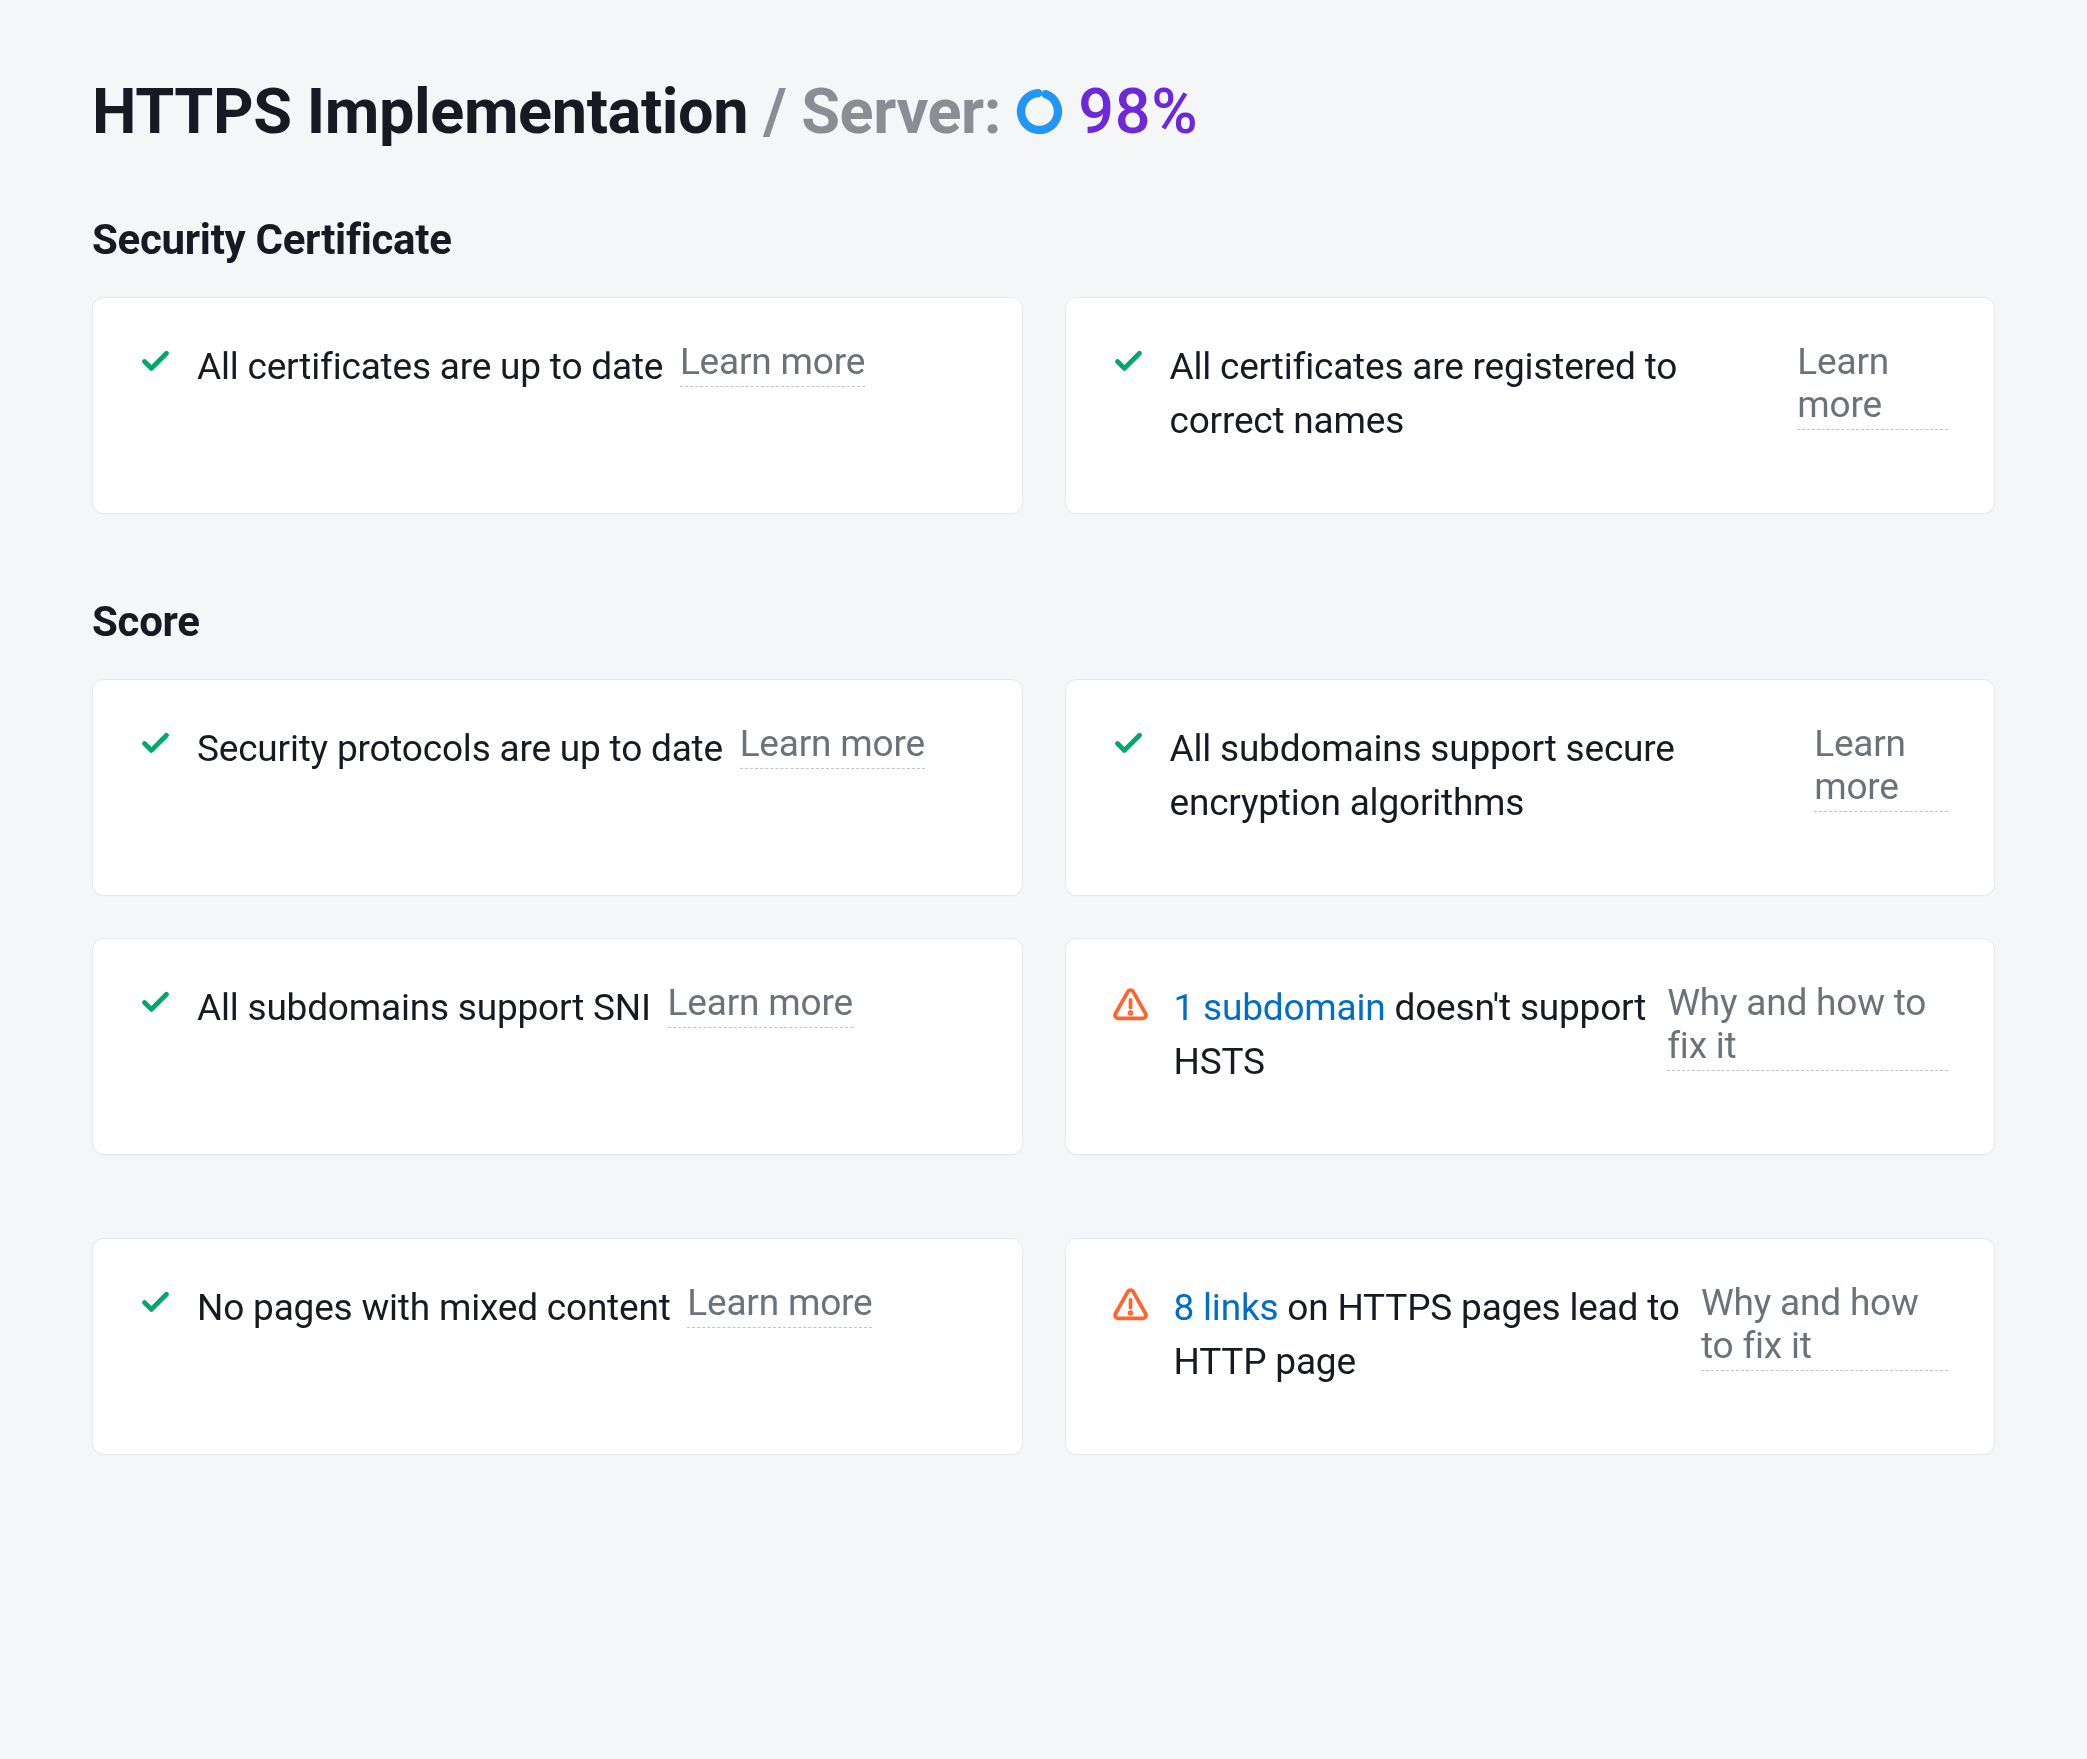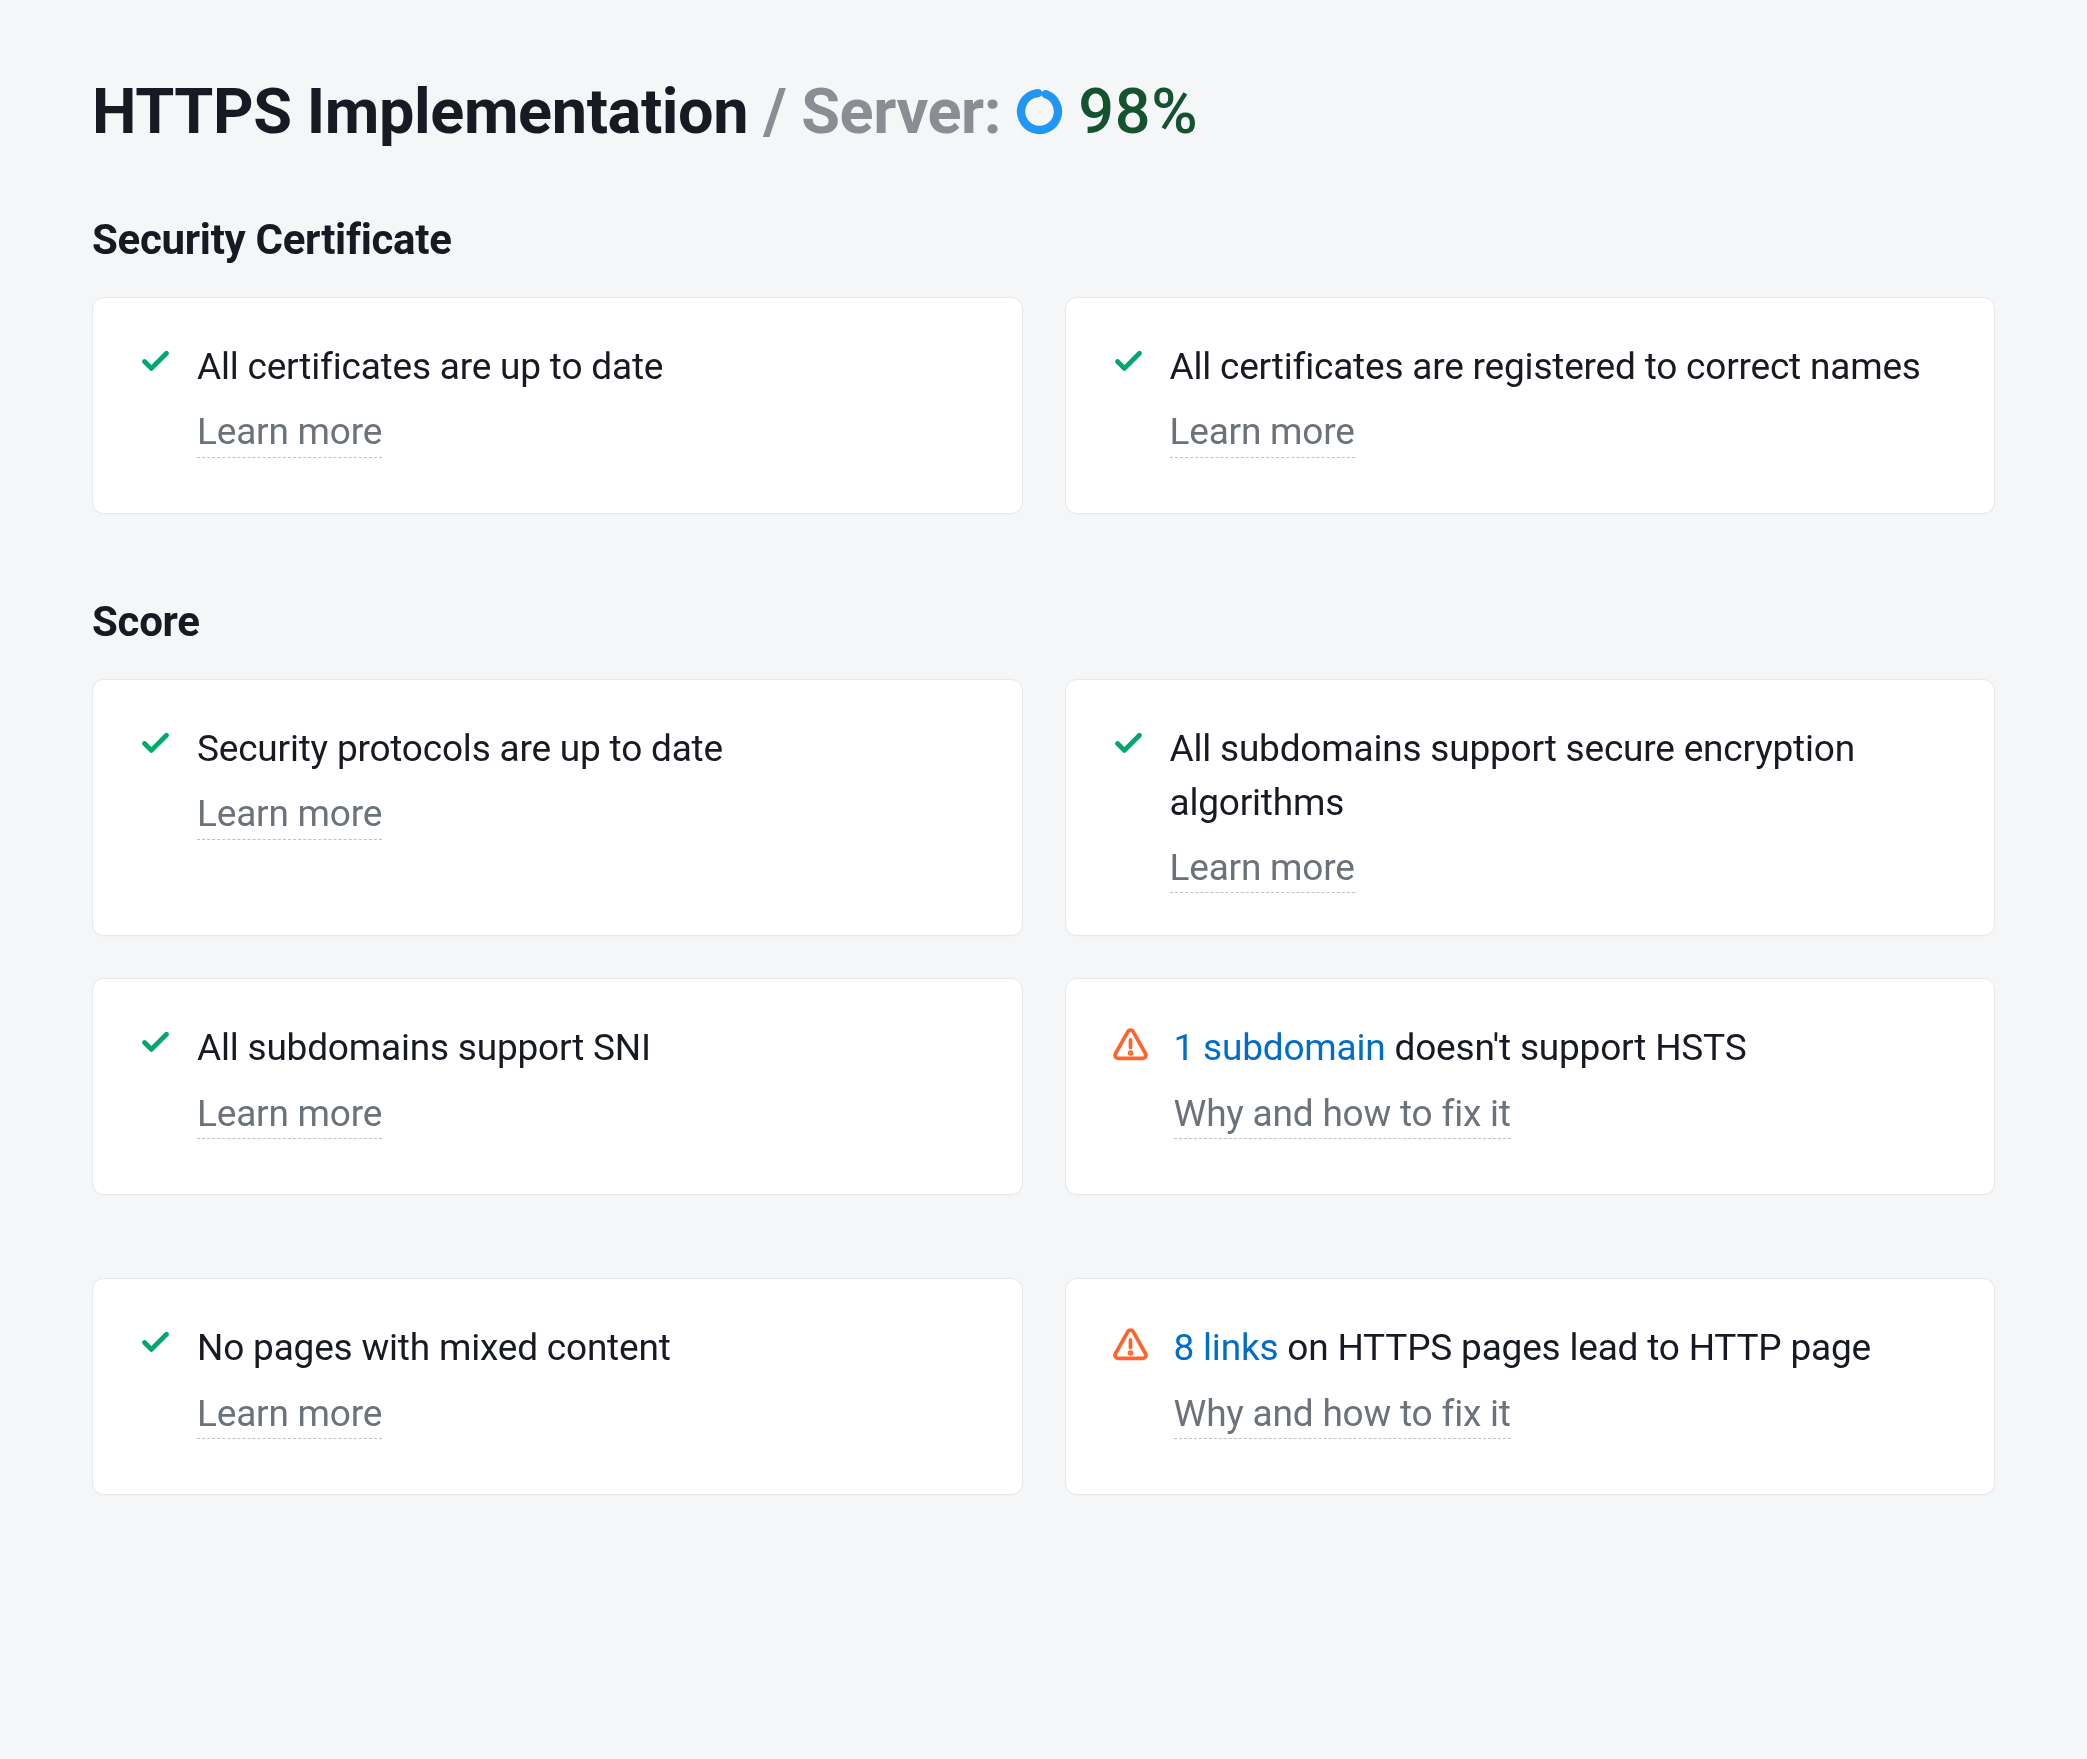--- a/index.html
+++ b/index.html
@@ -33,21 +33,21 @@
   }
   .page-title .score-label {
     color: #8a8d93;
     font-weight: 700;
   }
   .score-ring {
     display: inline-flex;
     vertical-align: middle;
   }
   .score-value {
-    color: #14532d;
+    color: #6d28d9;
     font-weight: 500;
     letter-spacing: 0.8px;
   }
   .section-title {
     font-size: 42px;
     font-weight: 700;
     color: #171a22;
     margin-bottom: 33px;
     letter-spacing: -0.3px;
   }
@@ -73,21 +73,20 @@
   }
   .card-icon {
     flex: 0 0 auto;
     display: flex;
     align-items: flex-start;
     padding-top: 5px;
   }
   .card-body {
     flex: 1 1 auto;
     display: flex;
-    flex-direction: column;
     gap: 16.7px;
   }
   .card-text {
     font-size: 37px;
     line-height: 1.45;
     color: #171a22;
     letter-spacing: -0.2px;
   }
   .card-text .link-count {
     color: #006dca;

